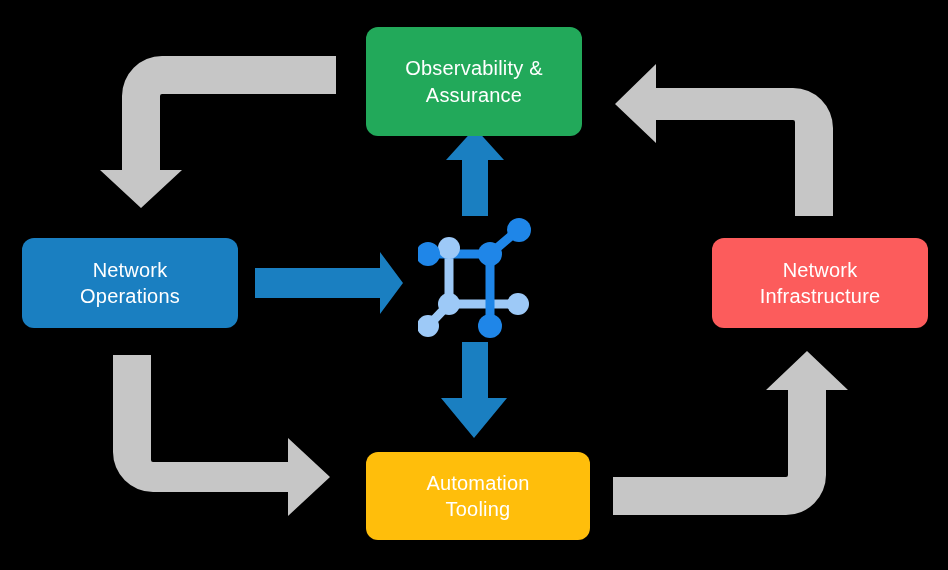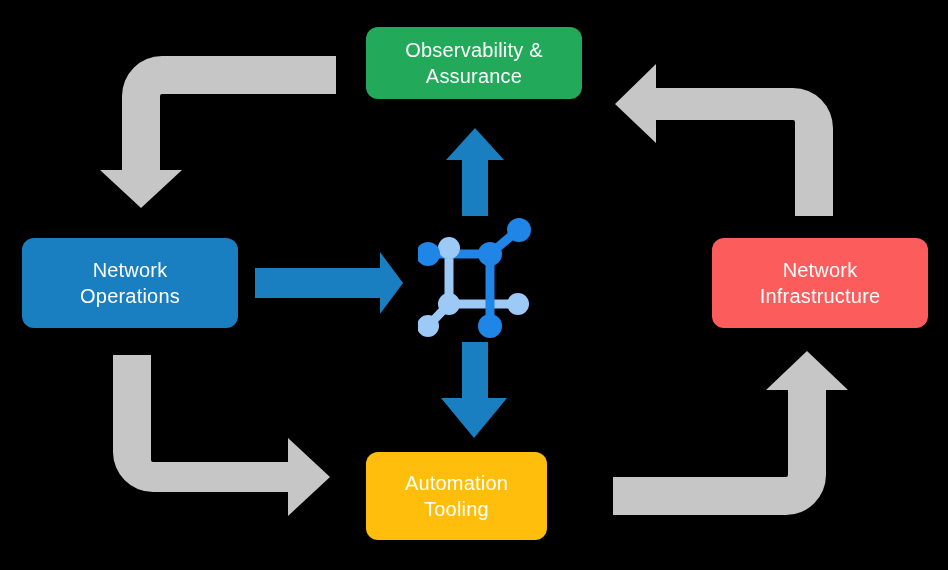--- a/index.html
+++ b/index.html
@@ -32,41 +32,41 @@
     font-weight: 400;
     letter-spacing: 0.2px;
     box-sizing: border-box;
     padding: 4px 10px;
     white-space: pre-line;
   }
   #box-observability {
     left: 366px;
     top: 27px;
     width: 216px;
-    height: 72px;
+    height: 109px;
     background: #22a95a;
   }
   #box-network-operations {
     left: 22px;
     top: 238px;
     width: 216px;
     height: 90px;
     background: #1a7fc1;
   }
   #box-network-infrastructure {
     left: 712px;
     top: 238px;
     width: 216px;
     height: 90px;
     background: #fc5c5c;
   }
   #box-automation-tooling {
     left: 366px;
     top: 452px;
-    width: 181px;
+    width: 224px;
     height: 88px;
     background: #ffbe0b;
   }
   .svg-layer {
     position: absolute;
     left: 0;
     top: 0;
     width: 948px;
     height: 570px;
   }

